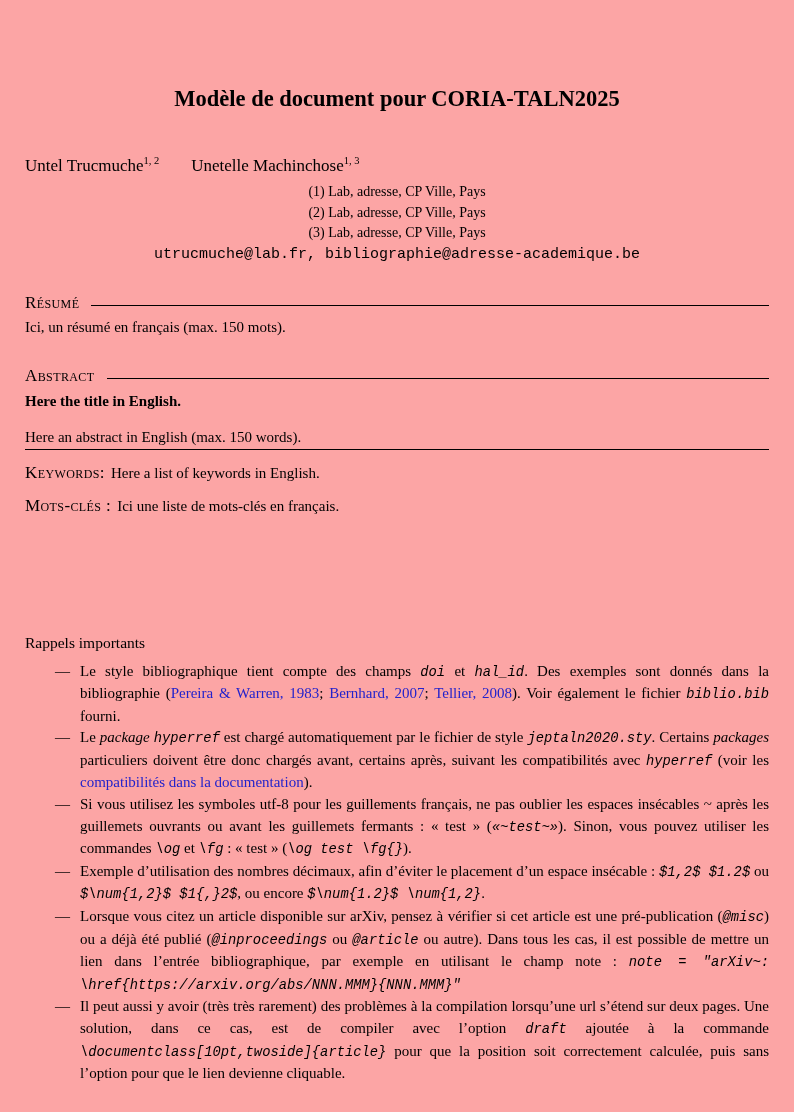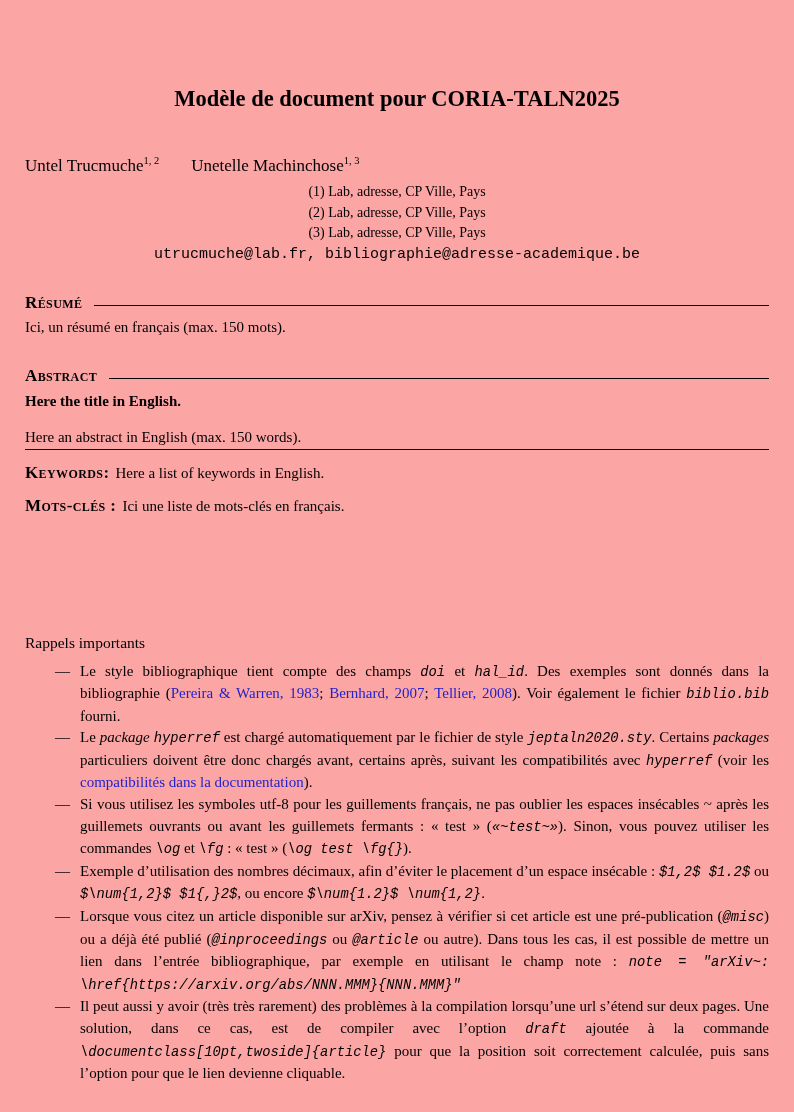--- a/index.html
+++ b/index.html
@@ -46,21 +46,20 @@
   .label-row .rule{
     flex:1;
     border-top:1.3px solid #000;
     margin-top:12px;
     margin-left:12px;
   }
   .sc{
     font-variant:small-caps;
     font-size:17px;
     letter-spacing:0.4px;
-    font-weight:bold;
   }
   .body-text{margin:6px 0 0 0;font-size:15px;}
   .bold{font-weight:bold;}
   .english-title{margin-top:7px;}
   .abstract-text{margin-top:19px;}
   .full-rule{border-top:1.2px solid #000;margin-top:3px;}
   .kw-line{margin:13px 0 0 0;font-size:15px;}
   .kw-line .sc{margin-right:6px;}
   .section-heading{
     margin:118px 0 0 0;

